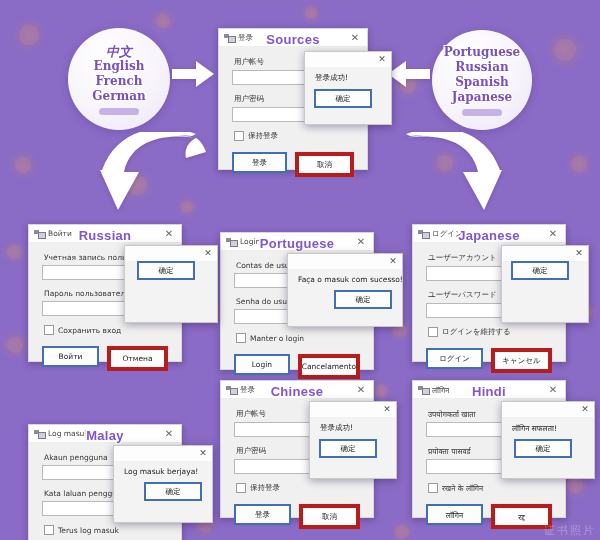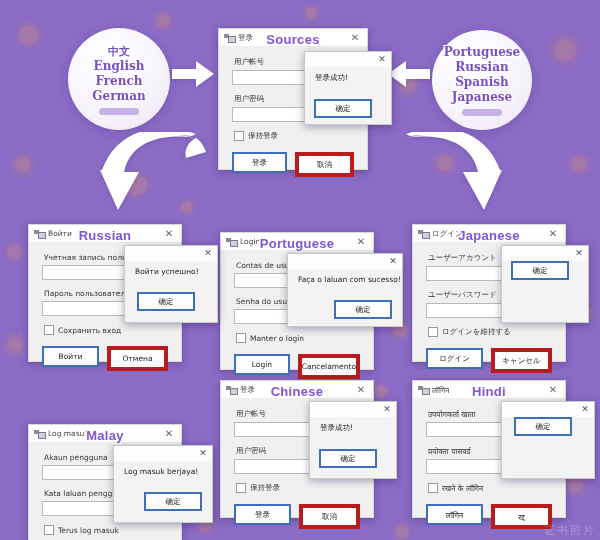--- a/index.html
+++ b/index.html
@@ -21,21 +21,21 @@
     box-shadow:0 2px 10px rgba(40,10,70,.18);
     display:flex;flex-direction:column;align-items:center;justify-content:center;
   }
   .lang-circle .l{
     font-family:"DejaVu Serif","Liberation Serif",serif;
     font-weight:bold;font-size:12px;line-height:15px;
     color:#7b4fc4;
     text-shadow:-1px 0 #fff,0 -1px #fff,1px 0 #fff,0 1px #fff,-1px -1px #fff,1px 1px #fff,1px -1px #fff,-1px 1px #fff;
     white-space:nowrap;
   }
-  .lang-circle .l.cjk{font-family:"DejaVu Sans","Liberation Sans",sans-serif;font-size:11px;}
+  .lang-circle .l.cjk{font-family:"DejaVu Sans","Liberation Sans",sans-serif;font-size:13px;font-style:italic;}
   .lang-circle .pill{
     margin-top:4px;width:40px;height:7px;border-radius:4px;
     background:#b9a3e0;opacity:.8;
   }
 
   
   .arrow{position:absolute;}
   .arrow svg{display:block;filter:drop-shadow(0 1px 2px rgba(40,10,70,.18));}
 
   
@@ -78,21 +78,21 @@
     white-space:nowrap;z-index:6;
   }
 
   
   .dlg{
     position:absolute;background:#f3f3f3;border:1px solid #c9c9c9;
     box-shadow:0 2px 8px rgba(30,0,60,.35);z-index:8;
   }
   .dlg .dtb{height:15px;display:flex;align-items:center;justify-content:flex-end;background:#fdfdfd;}
   .dlg .dclose{width:18px;text-align:center;font-size:9px;color:#555;line-height:15px;}
-  .dlg .dmsg{padding:6px 10px 16px 10px;font-size:7.5px;color:#222;white-space:nowrap;}
+  .dlg .dmsg{padding:6px 10px 6px 10px;font-size:7.5px;color:#222;white-space:nowrap;}
   .dlg .dbtnwrap{display:flex;justify-content:center;padding:0 10px 9px 0;}
   .dlg .dbtn{
     width:54px;height:15px;background:#fdfdfd;border:2px solid #3f6fb5;
     display:flex;align-items:center;justify-content:center;font-size:7.5px;color:#222;
   }
   .watermark{
     position:absolute;right:4px;bottom:2px;font-size:11px;color:rgba(255,255,255,.30);
     letter-spacing:2px;white-space:nowrap;font-family:Liberation Sans, sans-serif;
   }
 </style>
@@ -218,21 +218,20 @@
     </div>
     <div class="btnrow">
       <div class="btn primary">Войти</div>
       <div class="btn">Отмена</div>
     </div>
   </div>
   <div class="dlg" style="left:95px;top:20px;width:92px;height:76px;">
     <div class="dtb">
       <span class="dclose">✕</span>
     </div>
-    <div class="dmsg">Войти успешно!</div>
     <div class="dbtnwrap">
       <div class="dbtn">确定</div>
     </div>
   </div>
 </div>
 
 <div class="win" style="left:220px;top:232px;width:152px;height:136px;">
   <div class="titlebar">
     <span class="tb-icon">
         <i></i>
@@ -253,21 +252,21 @@
     </div>
     <div class="btnrow">
       <div class="btn primary">Login</div>
       <div class="btn">Cancelamento</div>
     </div>
   </div>
   <div class="dlg" style="left:66px;top:20px;width:114px;height:72px;">
     <div class="dtb">
       <span class="dclose">✕</span>
     </div>
-    <div class="dmsg">Faça o laluan com sucesso!</div>
+    <div class="dmsg">Faça o masuk com sucesso!</div>
     <div class="dbtnwrap" style="justify-content:flex-end;padding-right:10px;">
       <div class="dbtn">确定</div>
     </div>
   </div>
 </div>
 
 <div class="win" style="left:412px;top:224px;width:152px;height:136px;">
   <div class="titlebar">
     <span class="tb-icon">
         <i></i>
@@ -392,19 +391,20 @@
     </div>
     <div class="btnrow">
       <div class="btn primary">लॉगिन</div>
       <div class="btn">रद्द</div>
     </div>
   </div>
   <div class="dlg" style="left:88px;top:20px;width:92px;height:76px;">
     <div class="dtb">
       <span class="dclose">✕</span>
     </div>
+    <div class="dmsg">लॉगिन सफलता!</div>
     <div class="dbtnwrap">
       <div class="dbtn">确定</div>
     </div>
   </div>
 </div>
 
 <div class="watermark">证书照片</div>
 
 </body></html>

